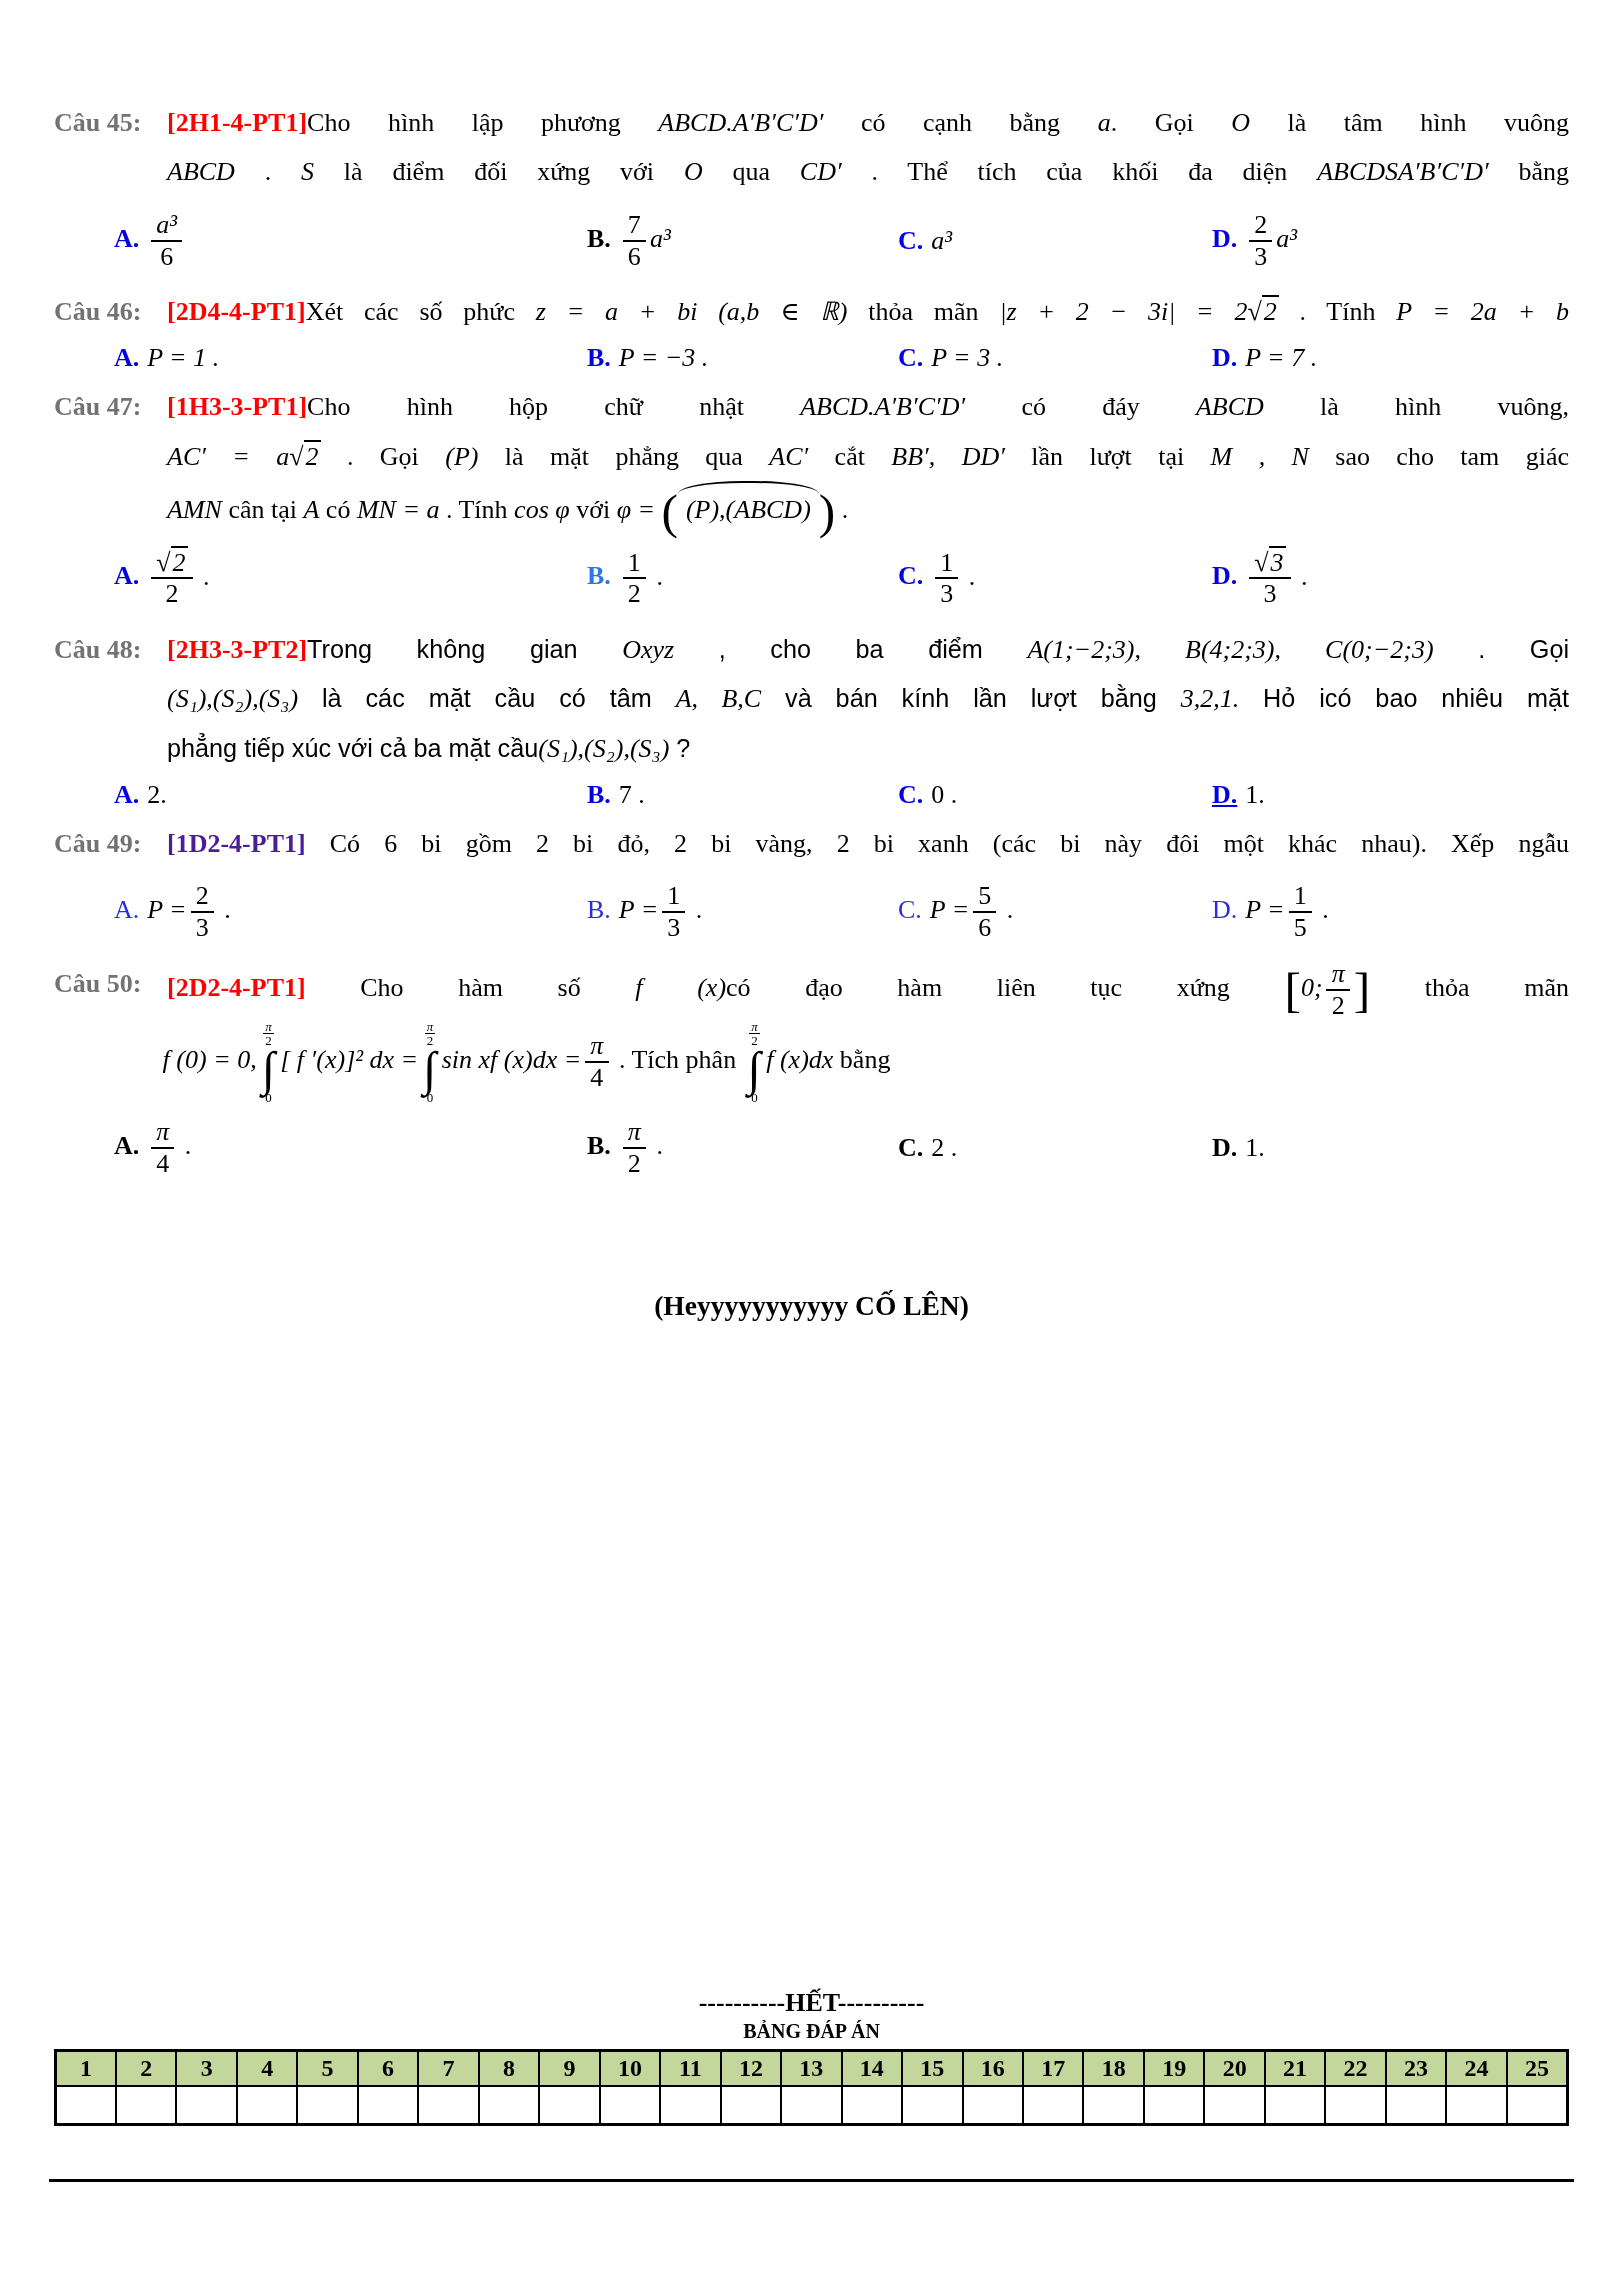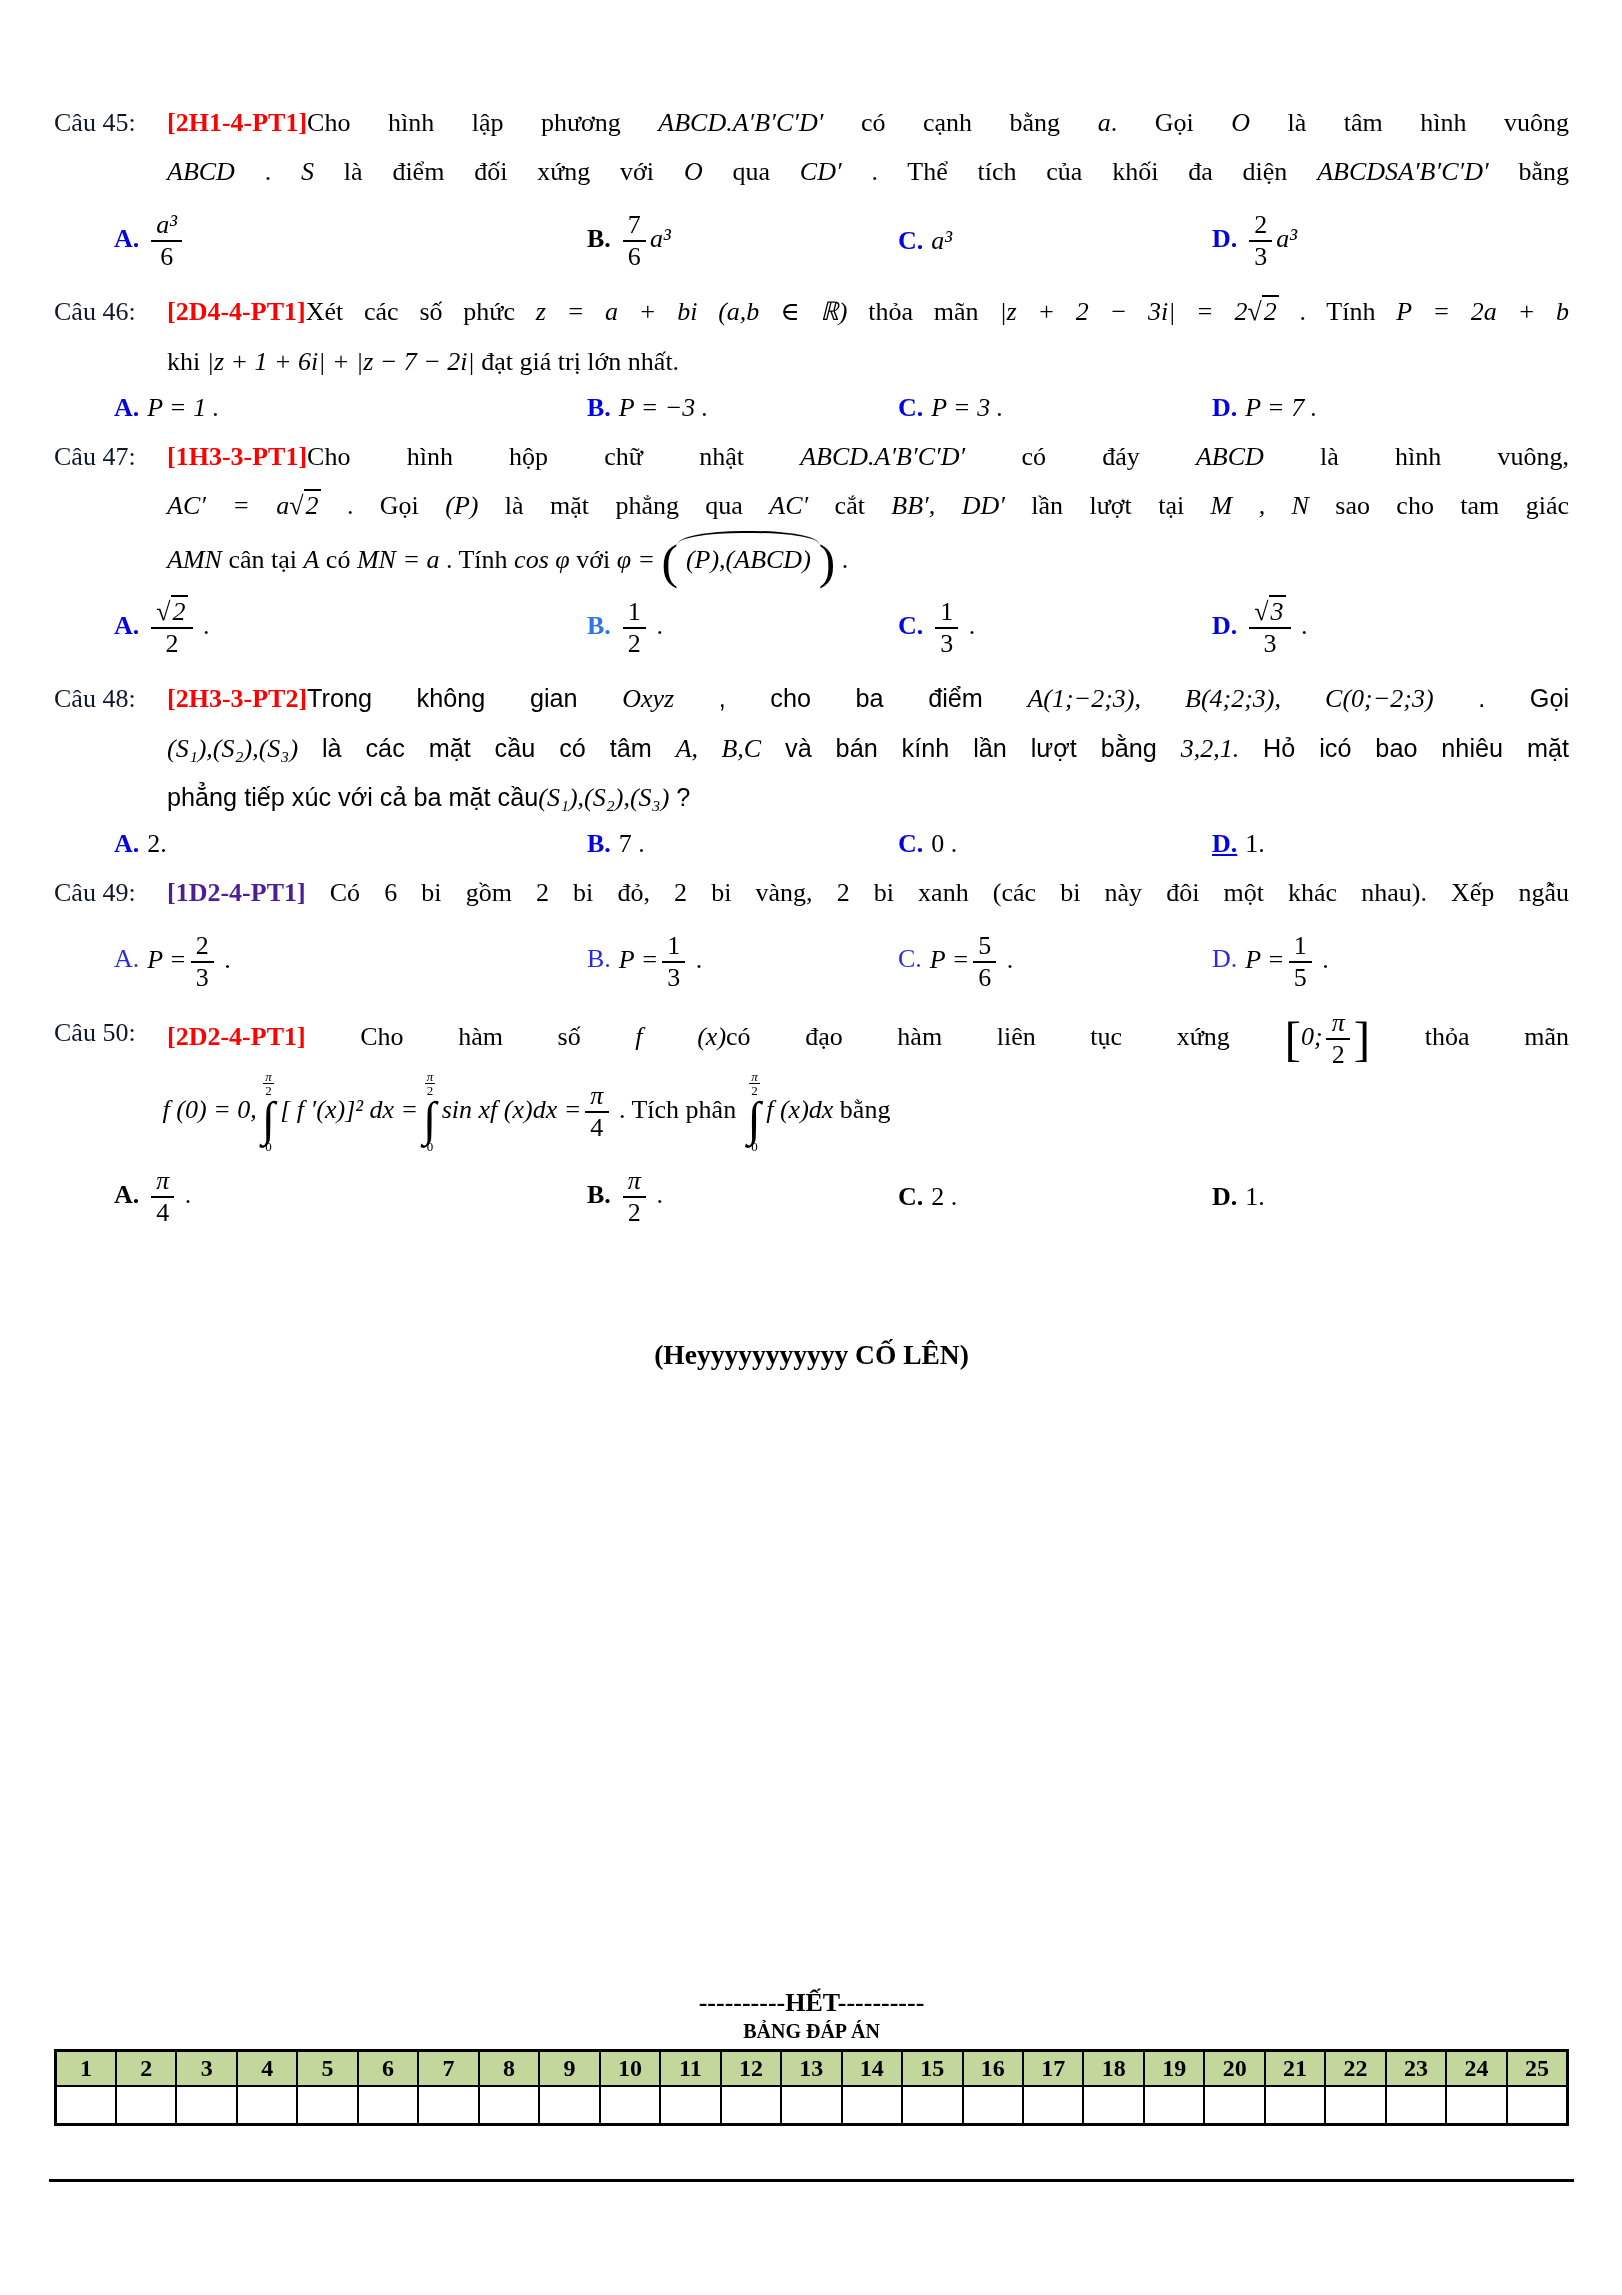--- a/index.html
+++ b/index.html
@@ -4,21 +4,21 @@
 <style>
   html,body{margin:0;padding:0;}
   body{
     width:1623px;height:2295px;position:relative;background:#ffffff;
     font-family:"Liberation Serif","DejaVu Serif",serif;
     font-size:26px;color:#000;overflow:hidden;
   }
   .content{padding:98px 54px 0 54px;}
   .q{margin-bottom:3.9px;}
   .qhead{display:flex;align-items:flex-start;}
-  .qlabel{min-width:89px;flex-shrink:0;font-weight:400;color:#0f172a;line-height:1.9;}
+  .qlabel{min-width:89px;flex-shrink:0;font-weight:700;color:#737373;line-height:1.9;}
   .qbody{flex:1;}
   .line{line-height:1.9;margin-left:24px;}
   .jline{text-align:justify;text-align-last:justify;}
   .tag{font-weight:700;color:#ff0000;}
   .tag.mag{color:#4c1d95;}
   .m{font-style:italic;}
   .sans{font-family:"Liberation Sans","DejaVu Sans",sans-serif;font-size:0.97em;}
   .t{font-style:normal;}
   
   .opts{display:grid;grid-template-columns:473px 311px 314px auto;align-items:center;
@@ -94,21 +94,20 @@
             <span class="den">3</span>
           </span><span class="m">a³</span></span>
     </div>
   </section>
 
   <section class="q">
     <div class="qhead">
       <span class="qlabel">Câu 46:</span>
       <div class="qbody">
         <div class="line jline"><span class="tag">[2D4-4-PT1]</span><span class="t">Xét các số phức </span><span class="m">z = a + bi </span><span class="m">(a,b ∈ ℝ)</span><span class="t"> thỏa mãn </span><span class="m">|z + 2 − 3i| = 2</span><span class="sq"><span class="rsym">√</span><span class="rad">2</span></span><span class="t"> . Tính </span><span class="m">P = 2a + b</span></div>
-        <div class="line"><span class="t">khi </span><span class="m">|z + 1 + 6i| + |z − 7 − 2i|</span><span class="t"> đạt giá trị lớn nhất.</span></div>
       </div>
     </div>
     <div class="opts">
       <span class="opt"><span class="ol">A.</span><span class="ov">P = 1 .</span></span>
       <span class="opt"><span class="ol">B.</span><span class="ov">P = −3 .</span></span>
       <span class="opt"><span class="ol">C.</span><span class="ov">P = 3 .</span></span>
       <span class="opt"><span class="ol">D.</span><span class="ov">P = 7 .</span></span>
     </div>
   </section>
 

